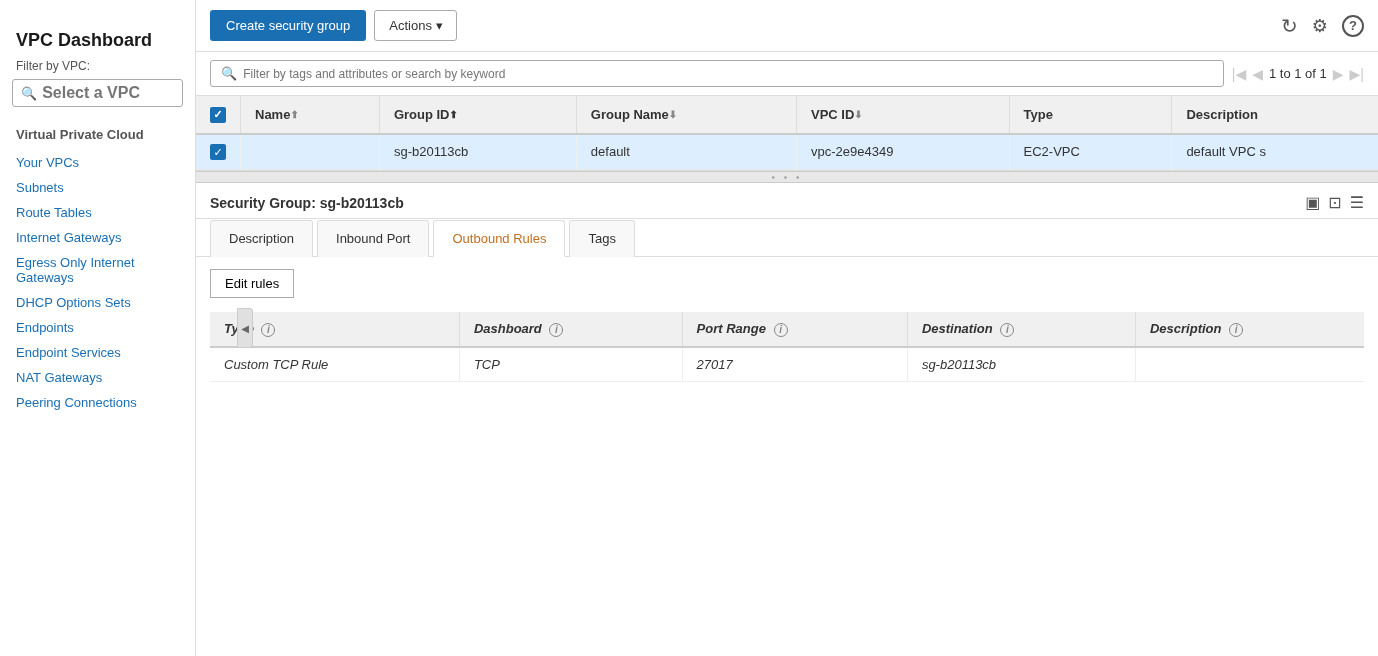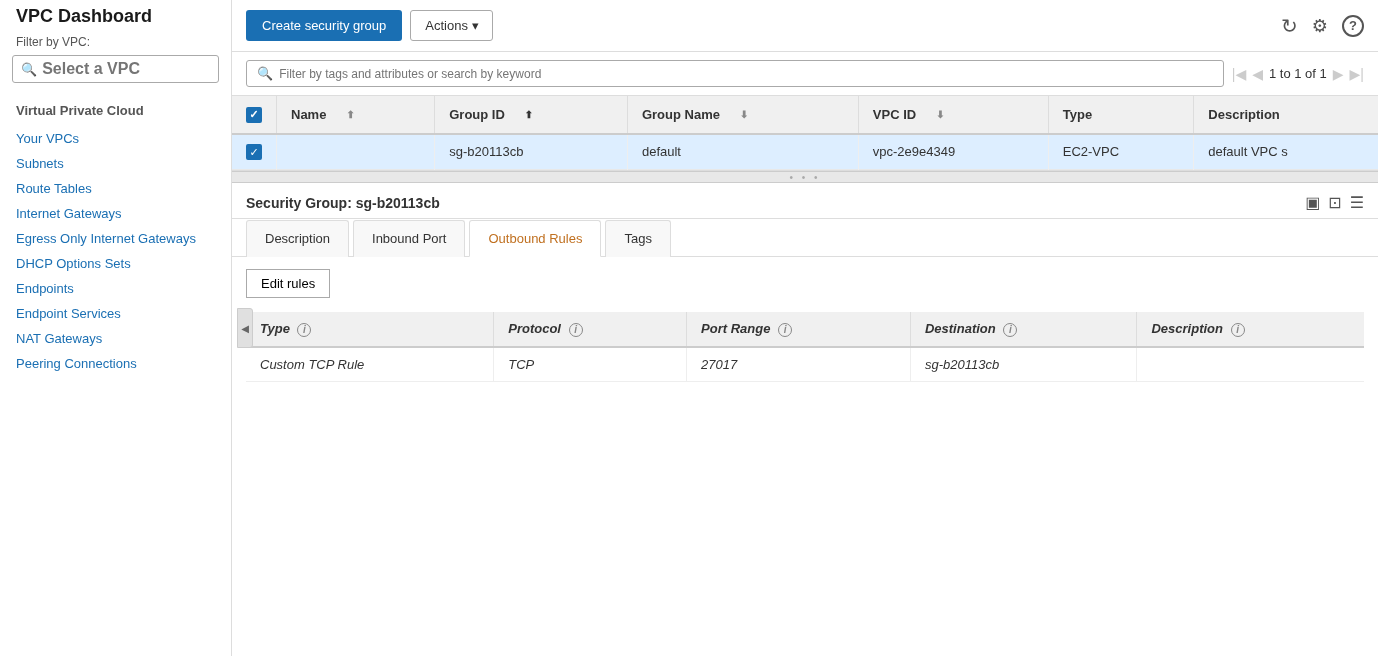--- a/index.html
+++ b/index.html
@@ -1,25 +1,25 @@
 <!DOCTYPE html>
 <html><head>
   <meta charset="utf-8">
   <style>
     * { box-sizing: border-box; margin: 0; padding: 0; }
     body { font-family: -apple-system, BlinkMacSystemFont, "Segoe UI", Arial, sans-serif; font-size: 13px; color: #333; background: #f5f5f5; display: flex; height: 656px; overflow: hidden; }
 
     
     .sidebar {
-      width: 232px;
+      width: 196px;
       background: #fff;
       border-right: 1px solid #ddd;
       display: flex;
       flex-direction: column;
-      padding: 6px 0;
+      padding: 30px 0;
       flex-shrink: 0;
       overflow-y: auto;
     }
     .sidebar-title {
       font-size: 18px;
       font-weight: bold;
       padding: 0 16px 8px;
       color: #1a1a1a;
     }
     .sidebar-filter-label {
@@ -188,21 +188,21 @@
     thead th {
       padding: 10px 14px;
       text-align: left;
       font-weight: bold;
       font-size: 13px;
       white-space: nowrap;
       color: #333;
       border-right: 1px solid #ddd;
     }
     thead th:last-child { border-right: none; }
-    .th-sort { display: inline-flex; align-items: center; gap: 20px; }
+    .th-sort { display: inline-flex; align-items: center; gap: 0; }
     .sort-arrow { font-size: 10px; color: #888; }
     .sort-arrow-up { color: #333; }
     .col-checkbox { width: 40px; }
     tbody tr { border-bottom: 1px solid #e8e8e8; }
     tbody tr.selected { background: #ddeeff; }
     tbody td {
       padding: 9px 14px;
       font-size: 13px;
       color: #333;
       border-right: 1px solid #eee;
@@ -517,21 +517,21 @@
       <button class="edit-rules-btn">Edit rules</button>
 
       <table class="rules-table">
         <thead>
           <tr>
             <th>
               <span>Type</span>
               <span class="info-icon">i</span>
             </th>
             <th>
-              <span>Protocol</span>
+              <span>Dashboard</span>
               <span class="info-icon">i</span>
             </th>
             <th>
               <span>Port Range</span>
               <span class="info-icon">i</span>
             </th>
             <th>
               <span>Destination</span>
               <span class="info-icon">i</span>
             </th>

